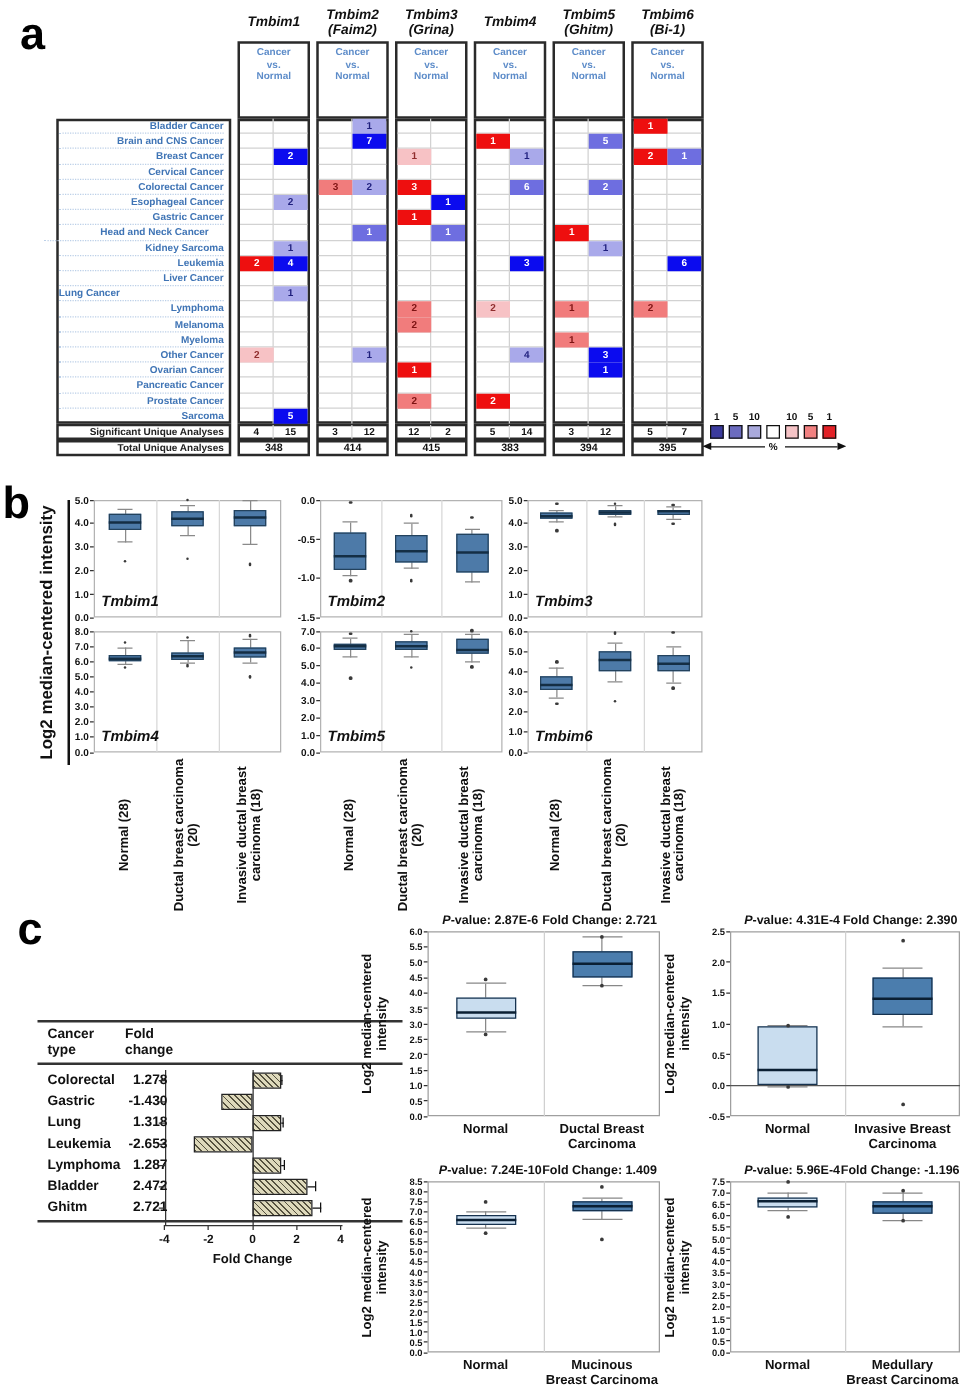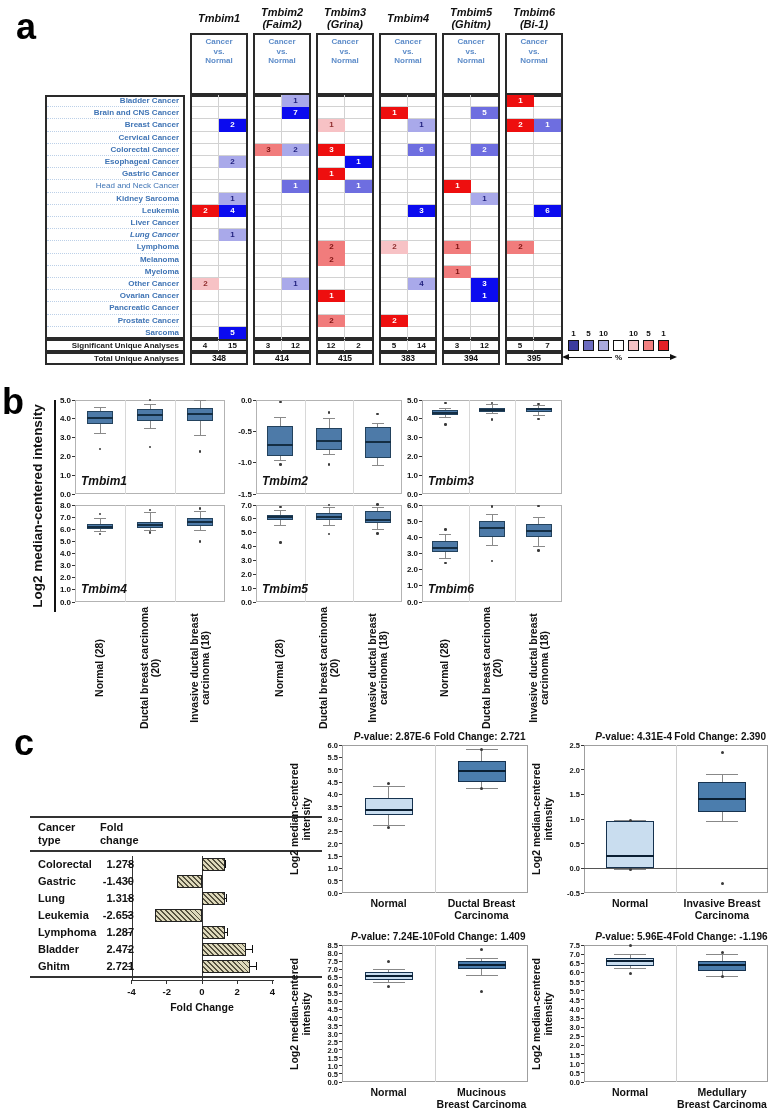--- a/index.html
+++ b/index.html
@@ -19,25 +19,25 @@
   <div class="plabel" style="left:2px;top:381px;">b</div>
   <div class="plabel" style="left:14px;top:722px;">c</div>
     <div class="abs" style="left: 45px; top: 95px; width: 140px; height: 244px; border: 2px solid rgb(42, 42, 42);"></div>
     <div class="abs" style="left: 47px; top: 95px; width: 132px; height: 12.2px; font-size: 8px; font-weight: bold; color: rgb(63, 116, 181); text-align: right; line-height: 12.2px; border-bottom: 1px dotted rgb(188, 208, 232);">Bladder Cancer</div>
     <div class="abs" style="left: 47px; top: 107.2px; width: 132px; height: 12.2px; font-size: 8px; font-weight: bold; color: rgb(63, 116, 181); text-align: right; line-height: 12.2px; border-bottom: 1px dotted rgb(188, 208, 232);">Brain and CNS Cancer</div>
     <div class="abs" style="left: 47px; top: 119.4px; width: 132px; height: 12.2px; font-size: 8px; font-weight: bold; color: rgb(63, 116, 181); text-align: right; line-height: 12.2px; border-bottom: 1px dotted rgb(188, 208, 232);">Breast Cancer</div>
     <div class="abs" style="left: 47px; top: 131.6px; width: 132px; height: 12.2px; font-size: 8px; font-weight: bold; color: rgb(63, 116, 181); text-align: right; line-height: 12.2px; border-bottom: 1px dotted rgb(188, 208, 232);">Cervical Cancer</div>
     <div class="abs" style="left: 47px; top: 143.8px; width: 132px; height: 12.2px; font-size: 8px; font-weight: bold; color: rgb(63, 116, 181); text-align: right; line-height: 12.2px; border-bottom: 1px dotted rgb(188, 208, 232);">Colorectal Cancer</div>
     <div class="abs" style="left: 47px; top: 156px; width: 132px; height: 12.2px; font-size: 8px; font-weight: bold; color: rgb(63, 116, 181); text-align: right; line-height: 12.2px; border-bottom: 1px dotted rgb(188, 208, 232);">Esophageal Cancer</div>
     <div class="abs" style="left: 47px; top: 168.2px; width: 132px; height: 12.2px; font-size: 8px; font-weight: bold; color: rgb(63, 116, 181); text-align: right; line-height: 12.2px; border-bottom: 1px dotted rgb(188, 208, 232);">Gastric Cancer</div>
-    <div class="abs" style="left: 47px; top: 180.4px; width: 132px; height: 12.2px; font-size: 8px; font-weight: normal; color: rgb(63, 116, 181); text-align: right; line-height: 12.2px; border-bottom: 1px dotted rgb(188, 208, 232);">Head and Neck Cancer</div>
+    <div class="abs" style="left: 35px; top: 180.4px; width: 132px; height: 12.2px; font-size: 8px; font-weight: bold; color: rgb(63, 116, 181); text-align: right; line-height: 12.2px; border-bottom: 1px dotted rgb(188, 208, 232);">Head and Neck Cancer</div>
     <div class="abs" style="left: 47px; top: 192.6px; width: 132px; height: 12.2px; font-size: 8px; font-weight: bold; color: rgb(63, 116, 181); text-align: right; line-height: 12.2px; border-bottom: 1px dotted rgb(188, 208, 232);">Kidney Sarcoma</div>
     <div class="abs" style="left: 47px; top: 204.8px; width: 132px; height: 12.2px; font-size: 8px; font-weight: bold; color: rgb(63, 116, 181); text-align: right; line-height: 12.2px; border-bottom: 1px dotted rgb(188, 208, 232);">Leukemia</div>
     <div class="abs" style="left: 47px; top: 217px; width: 132px; height: 12.2px; font-size: 8px; font-weight: bold; color: rgb(63, 116, 181); text-align: right; line-height: 12.2px; border-bottom: 1px dotted rgb(188, 208, 232);">Liver Cancer</div>
-    <div class="abs" style="left: 47px; top: 229.2px; width: 132px; height: 12.2px; font-size: 8px; font-weight: bold; color: rgb(63, 116, 181); text-align: right; line-height: 12.2px; border-bottom: 1px dotted rgb(188, 208, 232); font-style: italic;">Lung Cancer</div>
+    <div class="abs" style="left: 47px; top: 229.2px; width: 132px; height: 12.2px; font-size: 8px; font-weight: bold; color: rgb(63, 116, 181); text-align: left; line-height: 12.2px; border-bottom: 1px dotted rgb(188, 208, 232);">Lung Cancer</div>
     <div class="abs" style="left: 47px; top: 241.4px; width: 132px; height: 12.2px; font-size: 8px; font-weight: bold; color: rgb(63, 116, 181); text-align: right; line-height: 12.2px; border-bottom: 1px dotted rgb(188, 208, 232);">Lymphoma</div>
     <div class="abs" style="left: 47px; top: 253.6px; width: 132px; height: 12.2px; font-size: 8px; font-weight: bold; color: rgb(63, 116, 181); text-align: right; line-height: 12.2px; border-bottom: 1px dotted rgb(188, 208, 232);">Melanoma</div>
     <div class="abs" style="left: 47px; top: 265.8px; width: 132px; height: 12.2px; font-size: 8px; font-weight: bold; color: rgb(63, 116, 181); text-align: right; line-height: 12.2px; border-bottom: 1px dotted rgb(188, 208, 232);">Myeloma</div>
     <div class="abs" style="left: 47px; top: 278px; width: 132px; height: 12.2px; font-size: 8px; font-weight: bold; color: rgb(63, 116, 181); text-align: right; line-height: 12.2px; border-bottom: 1px dotted rgb(188, 208, 232);">Other Cancer</div>
     <div class="abs" style="left: 47px; top: 290.2px; width: 132px; height: 12.2px; font-size: 8px; font-weight: bold; color: rgb(63, 116, 181); text-align: right; line-height: 12.2px; border-bottom: 1px dotted rgb(188, 208, 232);">Ovarian Cancer</div>
     <div class="abs" style="left: 47px; top: 302.4px; width: 132px; height: 12.2px; font-size: 8px; font-weight: bold; color: rgb(63, 116, 181); text-align: right; line-height: 12.2px; border-bottom: 1px dotted rgb(188, 208, 232);">Pancreatic Cancer</div>
     <div class="abs" style="left: 47px; top: 314.6px; width: 132px; height: 12.2px; font-size: 8px; font-weight: bold; color: rgb(63, 116, 181); text-align: right; line-height: 12.2px; border-bottom: 1px dotted rgb(188, 208, 232);">Prostate Cancer</div>
     <div class="abs" style="left: 47px; top: 326.8px; width: 132px; height: 12.2px; font-size: 8px; font-weight: bold; color: rgb(63, 116, 181); text-align: right; line-height: 12.2px; border-bottom: none;">Sarcoma</div>
     <div class="abs" style="left: 45px; top: 339px; width: 140px; height: 13px; border: 2px solid rgb(42, 42, 42);"></div>
     <div class="abs" style="left: 47px; top: 339px; width: 132px; height: 13px; font-size: 8px; font-weight: bold; color: rgb(34, 34, 34); text-align: right; line-height: 13px;">Significant Unique Analyses</div>

